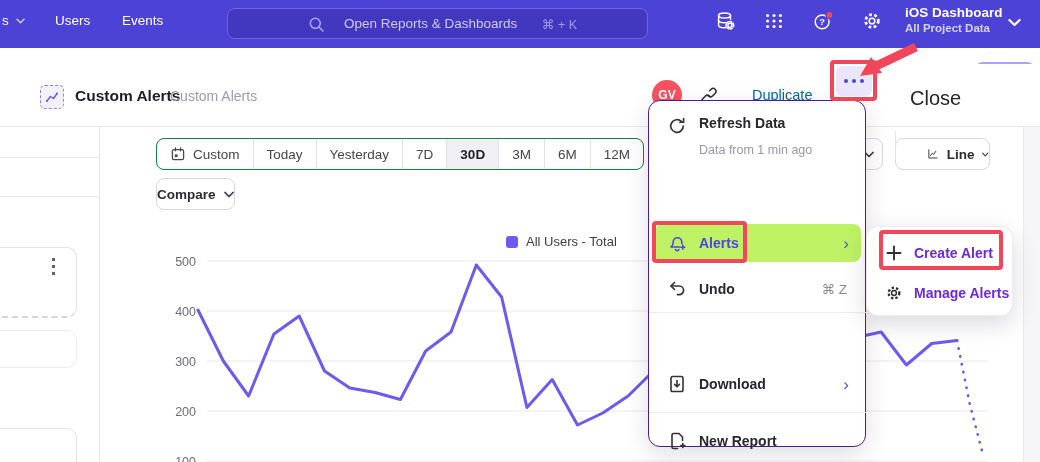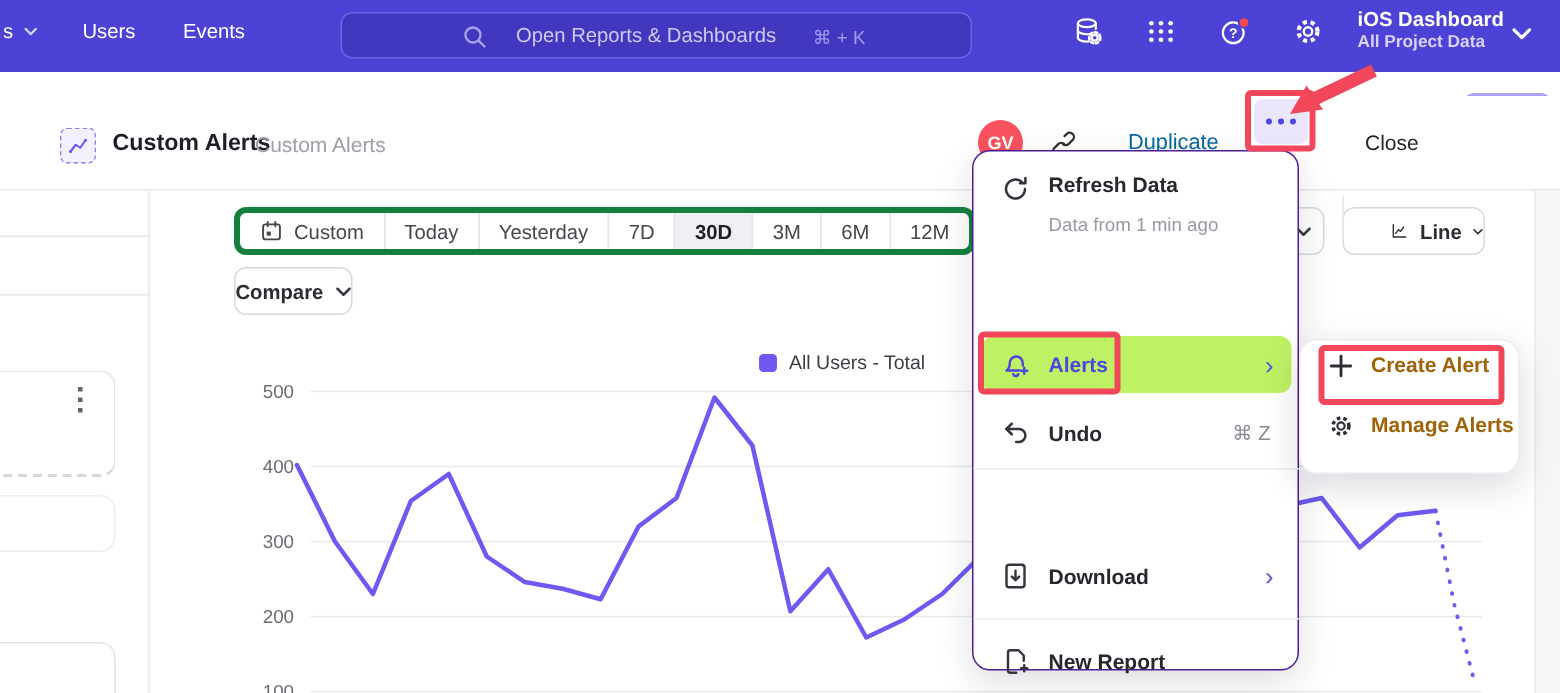--- a/index.html
+++ b/index.html
@@ -24,38 +24,38 @@
   .header { position:absolute; left:0; top:48px; width:1040px; height:63px; background:#fff; border-bottom:1px solid #e7e7ec; z-index:9;margin-top:16px; }
   .report-ic { position:absolute; left:40px; top:21px; width:24px; height:24px; border:1px dashed #917ff2; border-radius:5px; background:#f4f1fe; color:#6c57ee; display:flex; align-items:center; justify-content:center; }
   .h-title { position:absolute; left:75px; top:23px; font-size:15.5px; font-weight:700; color:#1e1e26; }
   .h-crumb { position:absolute; left:170px; top:24px; font-size:14px; color:#9d9da6; }
   .avatar { position:absolute; left:652px; top:16px; width:30px; height:30px; border-radius:50%; background:#f9525f; color:#fff; font-size:12px; font-weight:700; display:flex; align-items:center; justify-content:center; cursor:pointer; }
   .link-btn { position:absolute; left:699px; top:22px; width:20px; height:20px; color:#2e2e36; cursor:pointer; }
   .dup-btn { position:absolute; left:752px; top:23px; font-size:14.5px; font-weight:500; color:#0369a1; cursor:pointer; }
   .more-btn { position:absolute; left:836px; top:66px; width:36px; height:30px; background:#eae7fd; border-radius:6px; display:flex; align-items:center; justify-content:center; gap:4px; cursor:pointer; z-index:11; }
   .more-btn i { width:4px; height:4px; border-radius:50%; background:#4f44e0; }
   .hdiv { position:absolute; left:895px; top:67px; width:1px; height:28px; background:#e4e4e9; }
-  .close-btn { position:absolute; left:910px; top:23px; font-size:14px; font-weight:500; color:#25252c; cursor:pointer; }
+  .close-btn { position:absolute; left:910px; top:23px; font-size:20px; font-weight:500; color:#25252c; cursor:pointer; }
   .save-btn { position:absolute; left:975px; top:62px; width:60px; height:33px; background:#aaa3f7; border:none; border-radius:8px; color:#fff; font-size:14px; font-weight:600; cursor:pointer; }
 
   
   .leftcol-line { position:absolute; background:#e6e6eb; }
   .vline { left:99px; top:112px; width:1px; height:350px; }
   .lc-div1 { left:0; top:157px; width:99px; height:1px; }
   .lc-div2 { left:0; top:196px; width:99px; height:1px; }
   .lc-card { position:absolute; left:-20px; background:#fff; border:1px solid #e3e3e8; border-radius:10px; }
   .lc-a { top:247px; width:97px; height:71px; border-bottom:2px dashed #d6d6dc; }
   .lc-b { top:330px; width:97px; height:38px; border-color:#ededf1; }
   .lc-c { top:428px; width:97px; height:50px; }
   .kebab { position:absolute; left:52px; top:258px; display:flex; flex-direction:column; gap:4px; cursor:pointer; }
   .kebab i { width:3px; height:3px; background:#63636b; }
   .right-gutter { position:absolute; left:1023px; top:112px; width:17px; height:350px; background:#f6f6f8; border-left:1px solid #e9e9ee; }
 
   
-  .seg { position:absolute; left:156px; top:138px; height:32px; display:flex; align-items:stretch; border:4px solid #15803d; border-radius:8px; background:#fff; overflow:hidden; z-index:6; }
+  .seg { position:absolute; left:156px; top:138px; height:32px; display:flex; align-items:stretch; border:1px solid #15803d; border-radius:8px; background:#fff; overflow:hidden; z-index:6; }
   .seg-item { display:flex; align-items:center; gap:7px; padding:0 13px; font-size:13.5px; color:#46464d; border-right:1px solid #e2e2e8; cursor:pointer; white-space:nowrap; }
   .seg-item:last-child { border-right:none; }
   .seg-item.active { background:#f0f0f4; color:#1e1e24; font-weight:700; }
   .compare-btn { position:absolute; left:156px; top:178px; height:32px; padding:0 0; display:flex; align-items:center; gap:8px; border:1px solid #d8d8df; border-radius:8px; background:#fff; font-size:13.5px; font-weight:600; color:#2c2c33; cursor:pointer; z-index:6; }
   .hidden-dd { position:absolute; left:840px; top:138px; width:43px; height:32px; border:1px solid #d8d8df; border-radius:0 8px 8px 0; background:#fff; z-index:4; display:flex; align-items:center; justify-content:flex-end; padding-right:8px; color:#3a3a42; }
   .line-btn { position:absolute; left:895px; top:138px; width:95px; height:32px; display:flex; align-items:center; justify-content:center; gap:8px; border:1px solid #d8d8df; border-radius:8px; background:#fff; font-size:13.5px; font-weight:600; color:#2c2c33; cursor:pointer; z-index:6;padding-left:31px; }
   .legend { position:absolute; left:506px; top:234px; display:flex; align-items:center; gap:8px; z-index:5; }
   .legend-sq { width:12px; height:12px; border-radius:3px; }
   .legend-txt { font-size:13px; color:#3d3d45; }
 
@@ -67,21 +67,21 @@
   .m-ic { width:20px; height:20px; margin-left:12px; color:#33333b; flex:none; }
   .m-label { margin-left:12px; }
   .m-sub { position:absolute; left:44px; top:30px; font-size:12.5px; font-weight:400; color:#989aa3; white-space:nowrap; }
   .m-short { position:absolute; right:14px; font-size:13.5px; font-weight:400; color:#8b8b94; }
   .m-chev { position:absolute; right:12px; font-size:17px; line-height:1; color:#5a50d8; font-weight:400; }
   .m-divider { position:absolute; left:0; width:218px; height:1px; background:#ebebf0; }
   .m-alerts { background:#bef264; border-radius:8px; color:#4f44e0; }
   .m-alerts .m-ic { color:#4f44e0; }
 
   .submenu { position:absolute; left:866px; top:226px; width:147px; height:90px; background:#fff; border:1px solid #ececf1; border-radius:12px; box-shadow:0 8px 24px rgba(25,25,60,.16); z-index:21; }
-  .sm-item { position:absolute; left:6px; width:135px; height:36px; display:flex; align-items:flex-start; cursor:pointer; color:#a16207; font-size:14px; font-weight:600; }
+  .sm-item { position:absolute; left:6px; width:135px; height:36px; display:flex; align-items:center; cursor:pointer; color:#6d28d9; font-size:14px; font-weight:600; }
   .sm-ic { width:18px; height:18px; margin-left:12px; color:#2e2e36; flex:none; }
   .sm-label { margin-left:11px; white-space:nowrap; }
 
   
   .anno { position:absolute; border:4px solid #f2475a; border-radius:4px; z-index:40; pointer-events:none; }
   .anno-more { left:830px; top:60px; width:47px; height:41px; }
   .anno-alerts { left:652px; top:221px; width:95px; height:42px; }
   .anno-create { left:879px; top:230px; width:124px; height:40px; }
   .anno-arrow { position:absolute; left:838px; top:40px; z-index:41; pointer-events:none; }
 

